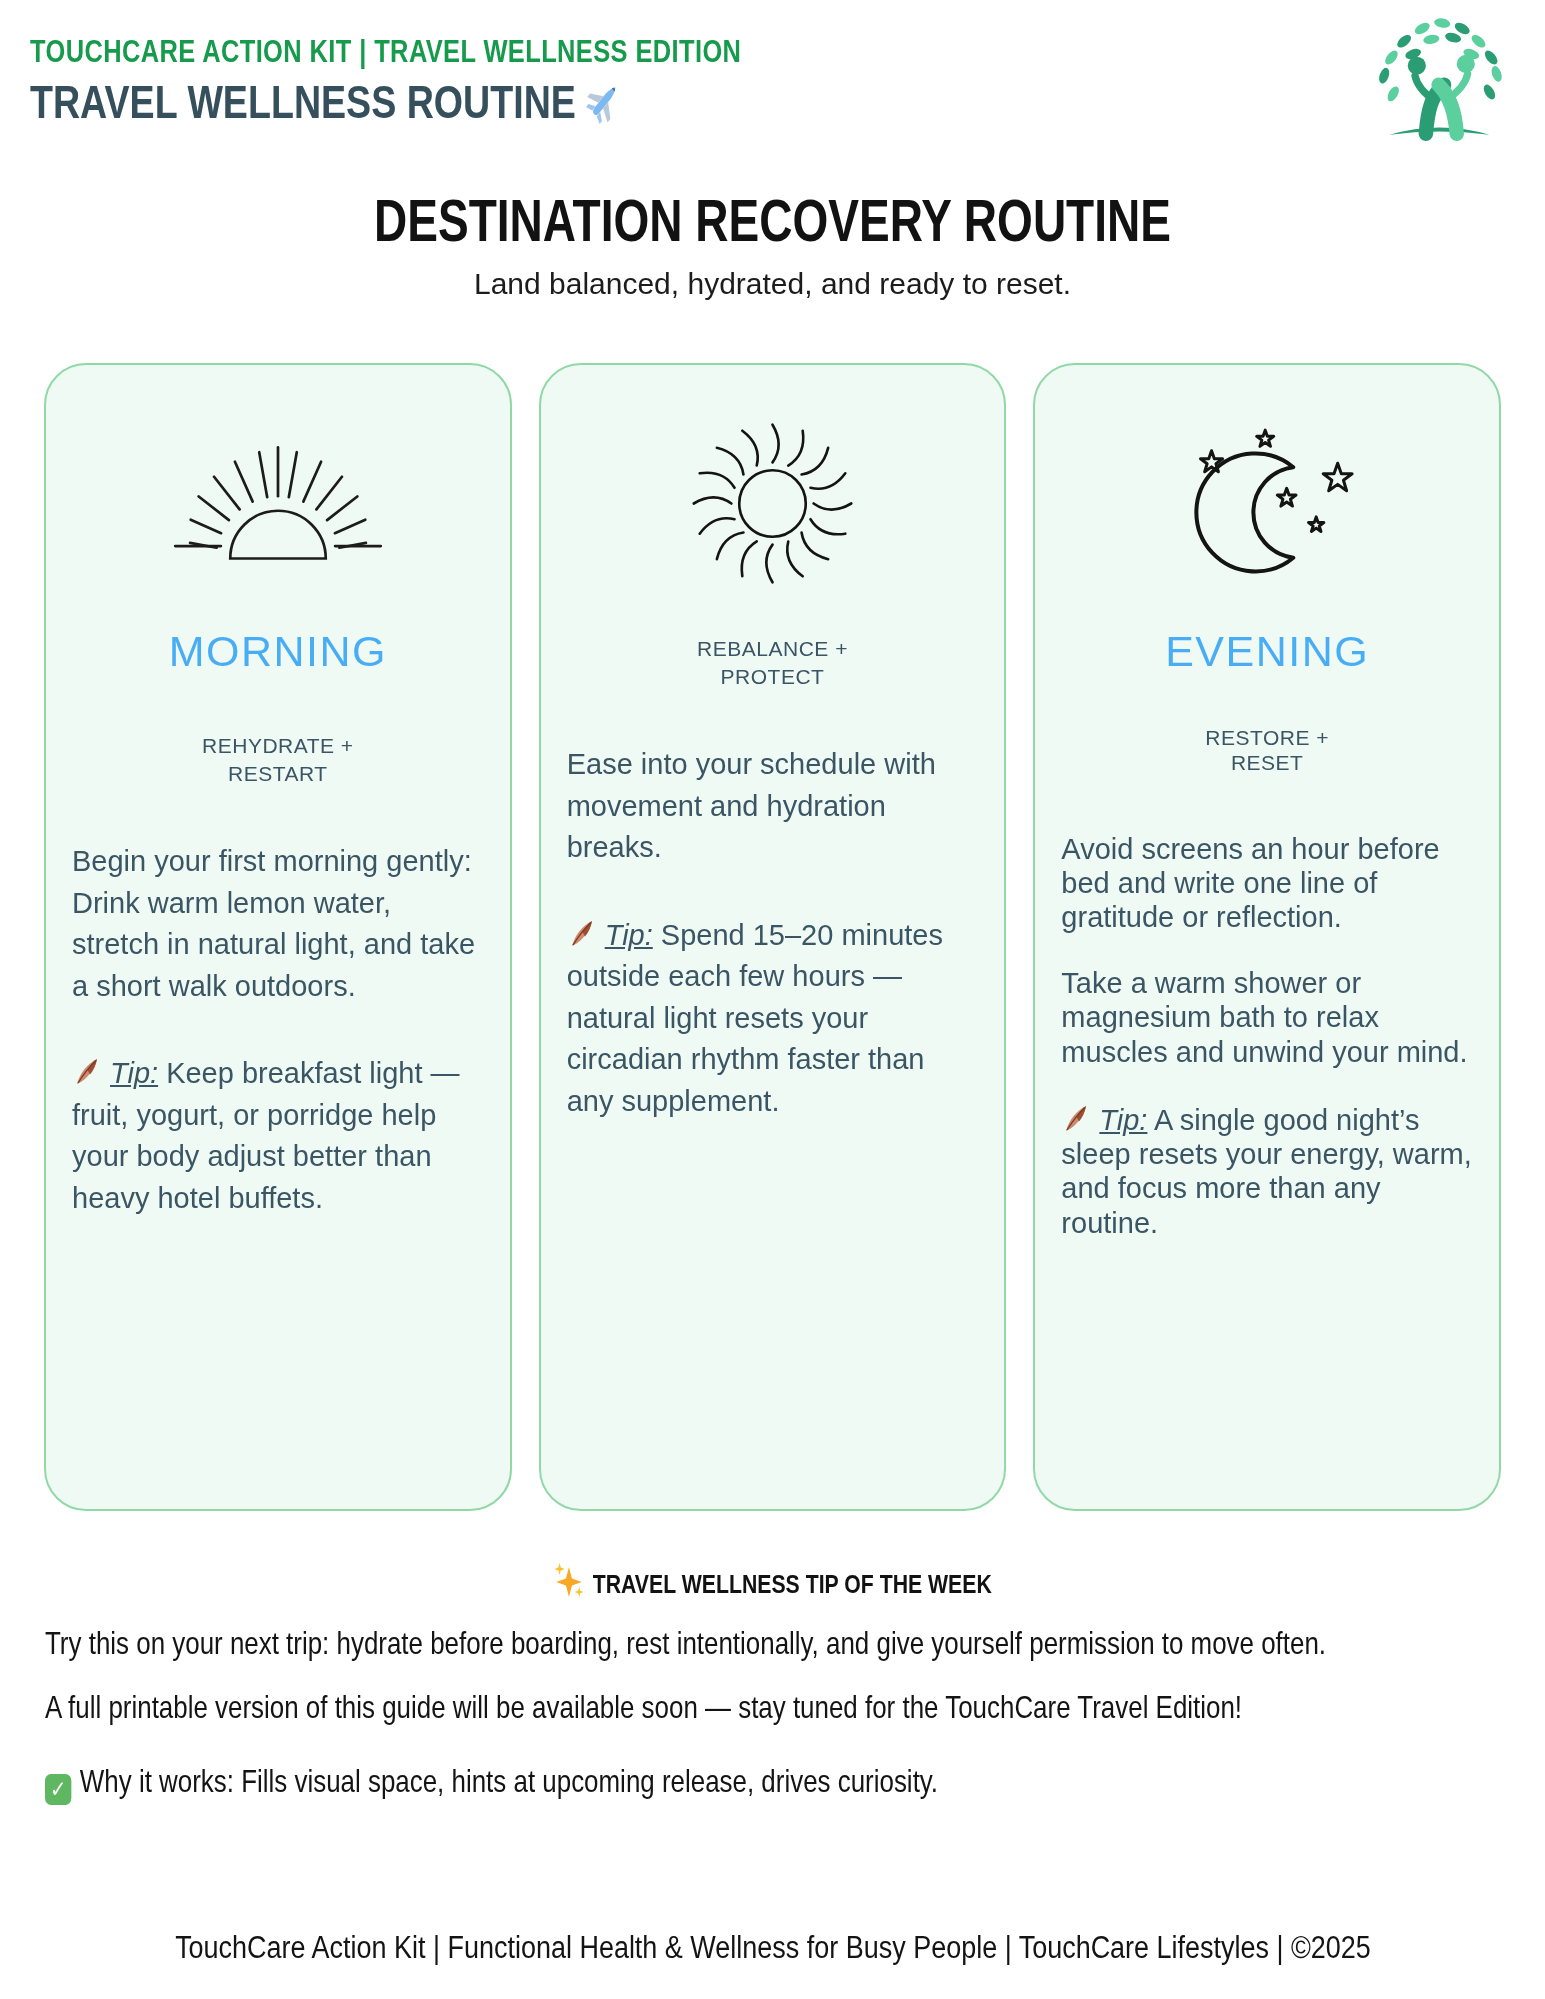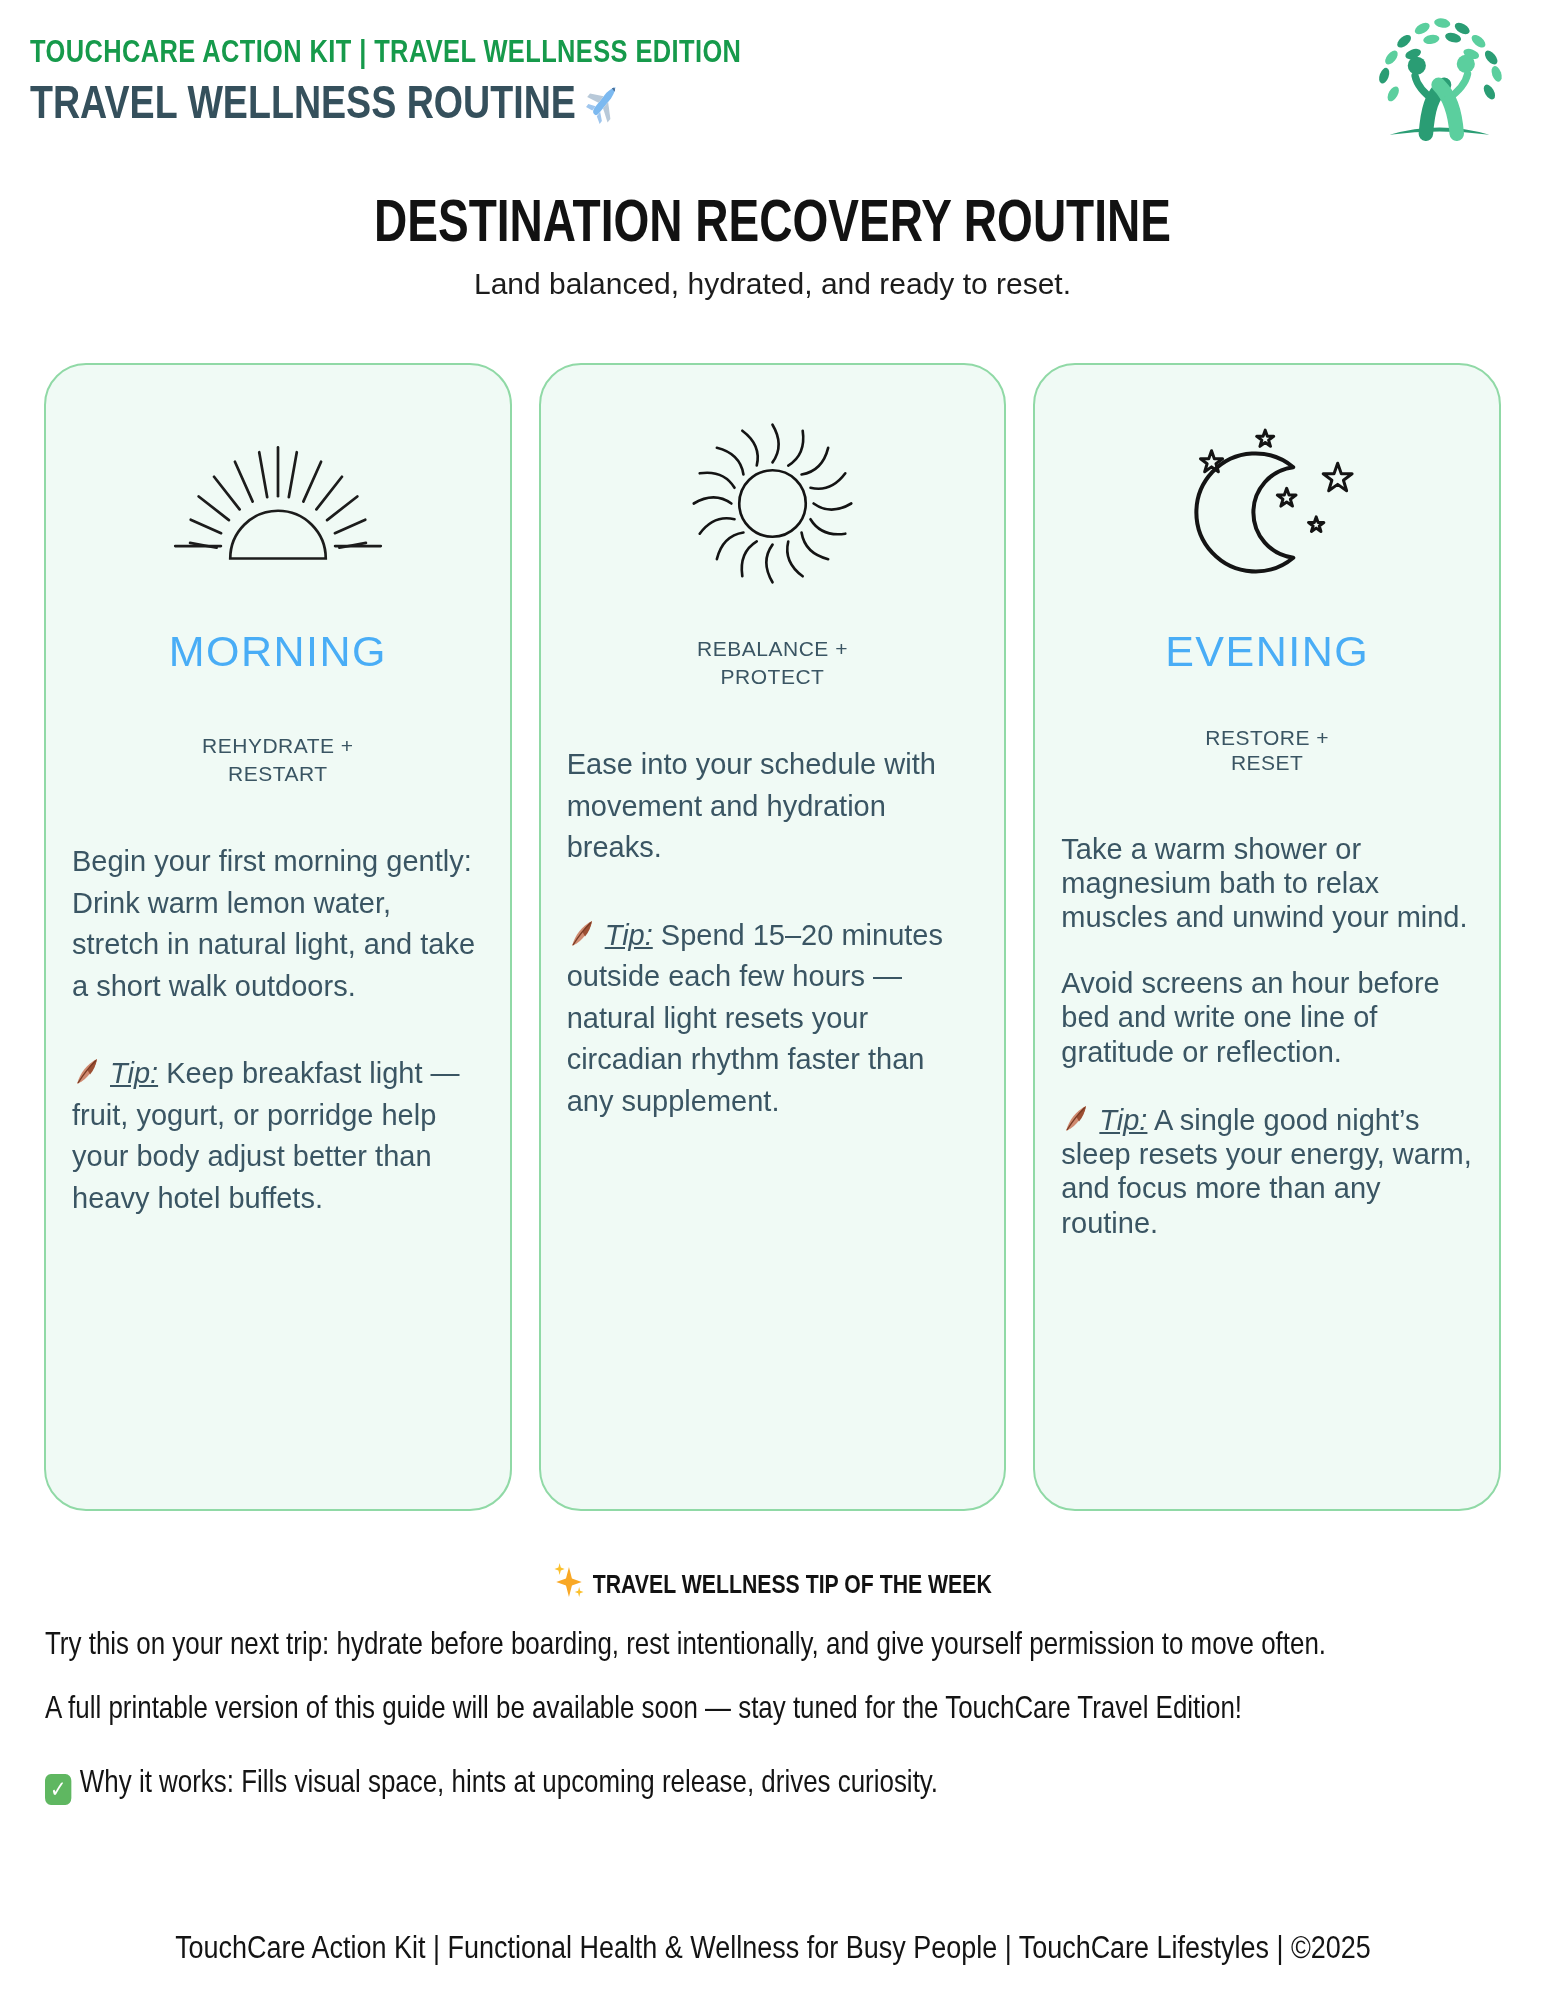--- a/index.html
+++ b/index.html
@@ -179,22 +179,22 @@
           <use href="#star5" transform="translate(103,18) scale(1.0)" stroke-width="3"></use>
           <use href="#star5" transform="translate(43,44) scale(1.3)" stroke-width="3"></use>
           <use href="#star5" transform="translate(127,84) scale(1.1)" stroke-width="3"></use>
           <use href="#star5" transform="translate(184,62) scale(1.7)" stroke-width="3"></use>
           <use href="#star5" transform="translate(160,114) scale(0.9)" stroke-width="3"></use>
         </svg>
       </div>
       <div class="card-title">EVENING</div>
       <div class="card-subhead">RESTORE +
 RESET</div>
+      <p class="card-body">Avoid screens an hour before bed and write one line of gratitude or reflection.</p>
       <p class="card-body">Take a warm shower or magnesium bath to relax muscles and unwind your mind.</p>
-      <p class="card-body">Avoid screens an hour before bed and write one line of gratitude or reflection.</p>
       <p class="card-tip"><svg class="feather" width="30" height="30" viewBox="0 0 26 30">
             <path d="M3 27 C6 16 13 7 23 2 C21 12 13 22 5 26 Z" fill="#cf8a70"></path>
             <path d="M13.5 13 C16.5 8 19.5 4 23 2 C22 8 19.5 13.5 16 17.5 Z" fill="#9c4f33"></path>
             <path d="M4 26 C9 18 15 10 22 3.5" stroke="#7a3b24" stroke-width="1.3" fill="none"></path>
           </svg><span class="tip-label">Tip:</span><span> A single good night’s sleep resets your energy, warm, and focus more than any routine.</span></p>
     </section>
   </div>
 
   <div class="tipweek">
     <span class="tipweek-inner"><svg width="36" height="36" viewBox="0 0 36 36">

